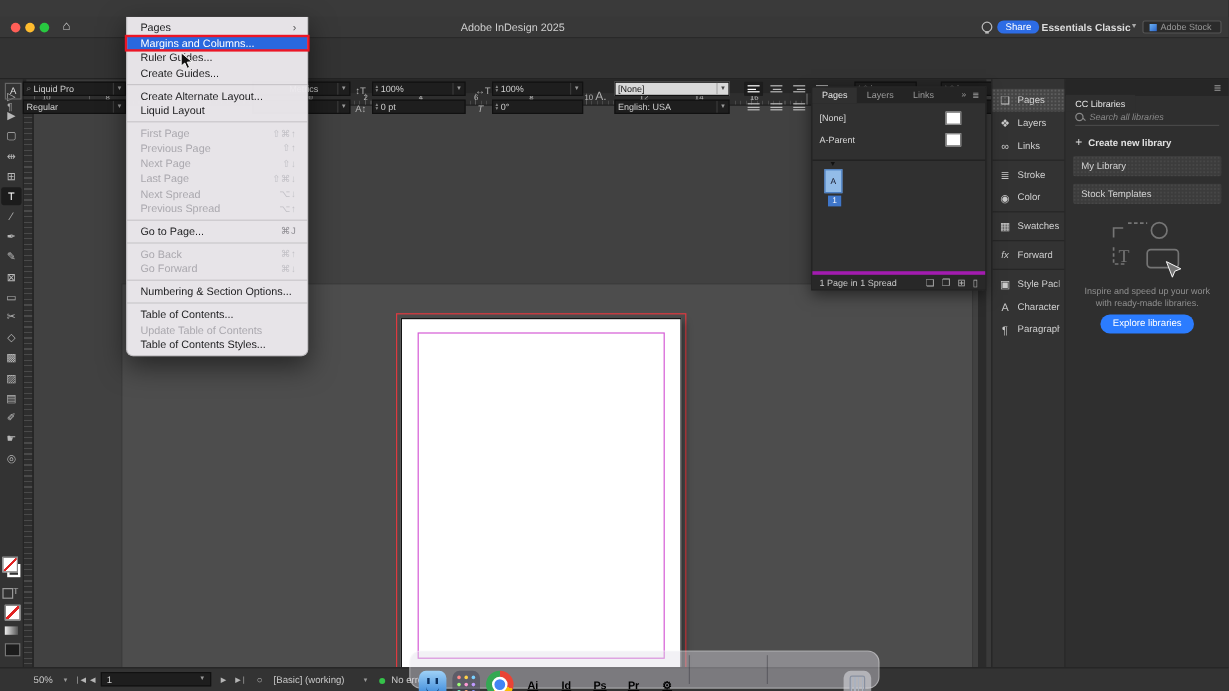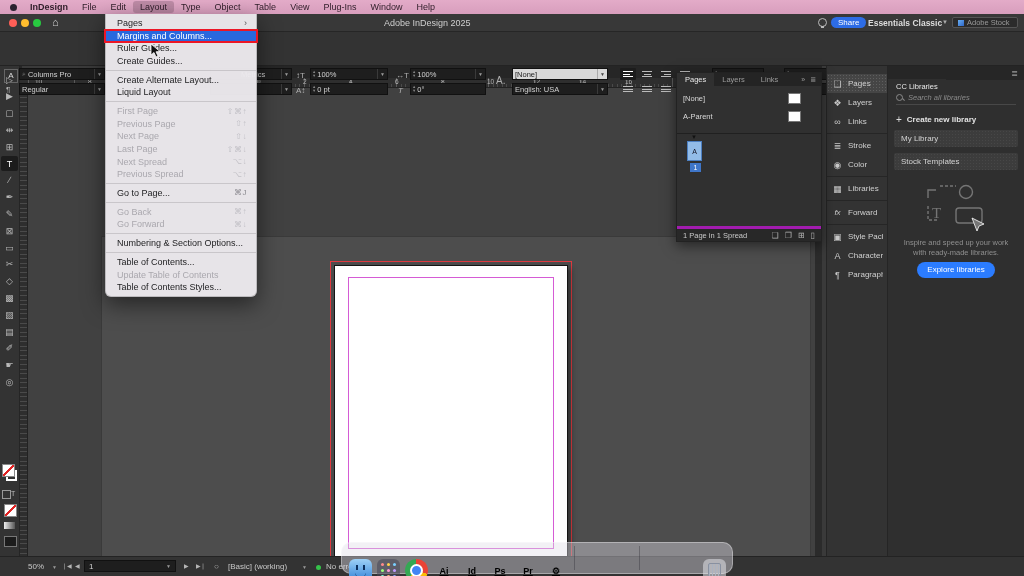--- a/index.html
+++ b/index.html
@@ -264,21 +264,21 @@
       <span>Adobe Stock</span>
     </span>
   </div>
 
   <div class="ctrlpanel">
     <div class="charbox">A</div>
     <div class="cic" style="left:6px;top:53px;">¶</div>
 
     <div class="fld" style="left:19px;top:36px;width:86px;">
       <span style="color:#8a8a8a;font-size:7px;margin-right:2px;">⌕</span>
-      <span class="txt">Columns Pro</span>
+      <span class="txt">Liquid Pro</span>
         <span class="dd">▼</span>
     </div>
     <div class="fld" style="left:19px;top:51px;width:86px;">
       <span class="txt">Regular</span>
         <span class="dd">▼</span>
     </div>
 
     <div class="fld" style="left:210px;top:36px;width:82px;">
       <span class="txt" style="padding-left:28px;">Metrics</span>
         <span class="dd">▼</span>
@@ -463,21 +463,21 @@
         <i class="rd-ic">≣</i>
         <span class="rd-lbl">Stroke</span>
       </div>
       <div class="rd-item">
         <i class="rd-ic">◉</i>
         <span class="rd-lbl">Color</span>
       </div>
       <div class="rd-div"></div>
       <div class="rd-item">
         <i class="rd-ic">▦</i>
-        <span class="rd-lbl">Libraries</span>
+        <span class="rd-lbl">Swatches</span>
       </div>
       <div class="rd-div"></div>
       <div class="rd-item">
         <i class="rd-ic fx">fx</i>
         <span class="rd-lbl">Forward</span>
       </div>
       <div class="rd-div"></div>
       <div class="rd-item">
         <i class="rd-ic">▣</i>
         <span class="rd-lbl">Style Packs</span>
@@ -589,36 +589,20 @@
         <div class="dock-app app-files-a"></div>
       </div>
       <div class="dock-slot">
         <div class="dock-app app-files-b"></div>
       </div>
       <div class="dock-slot">
         <div class="dock-app app-trash"></div>
       </div>
     </div>
 
-  <div class="menubar">
-    <span class="apple"></span>
-    <div style="display:flex;" id="mb-items">
-        <div class="mb-item appname">InDesign</div>
-        <div class="mb-item">File</div>
-        <div class="mb-item">Edit</div>
-        <div class="mb-item active">Layout</div>
-        <div class="mb-item">Type</div>
-        <div class="mb-item">Object</div>
-        <div class="mb-item">Table</div>
-        <div class="mb-item">View</div>
-        <div class="mb-item">Plug-Ins</div>
-        <div class="mb-item">Window</div>
-        <div class="mb-item">Help</div>
-      </div>
-  </div>
   <div class="menu" id="layout-menu">
       <div class="mi">
         <span class="lbl">Pages</span>
         <span class="sub">›</span>
       </div>
       <div class="mi hl">
         <span class="lbl">Margins and Columns...</span>
         <div class="annot"></div>
       </div>
       <div class="mi">

